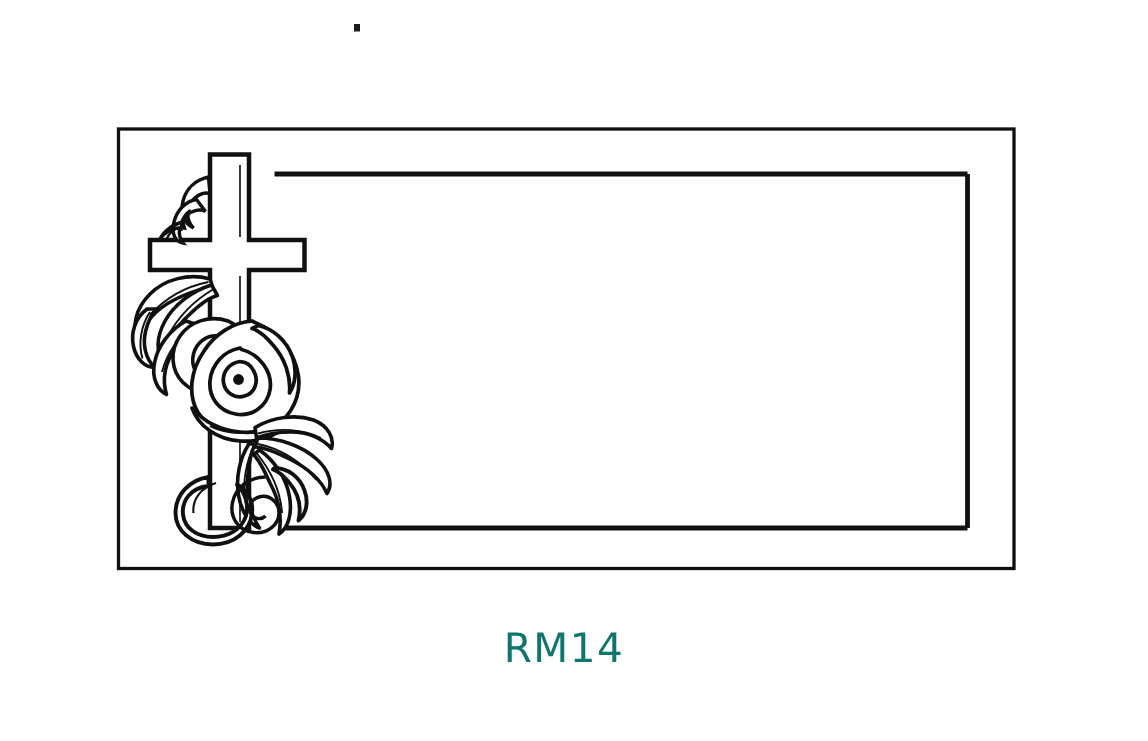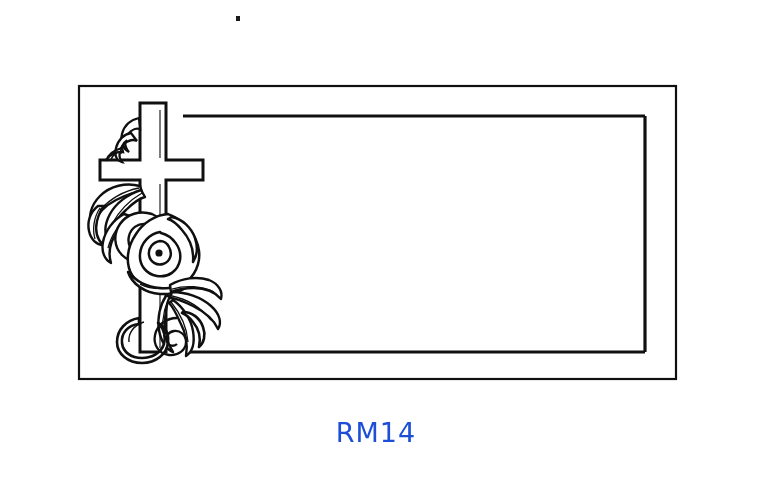--- a/index.html
+++ b/index.html
@@ -28,21 +28,21 @@
   #caption {
     position: absolute;
     left: 0;
     top: 416px;
     width: 752px;
     text-align: center;
     font-family: "DejaVu Sans", sans-serif;
     font-size: 27px;
     font-weight: 500;
     letter-spacing: 1px;
-    color: #1d4ed8;
+    color: #0f766e;
     line-height: 34px;
     white-space: pre;
   }
 </style>
 </head>
 <body>
 
 <div id="page">
 
   <svg id="artwork" viewBox="0 0 765 494" xmlns="http://www.w3.org/2000/svg">

